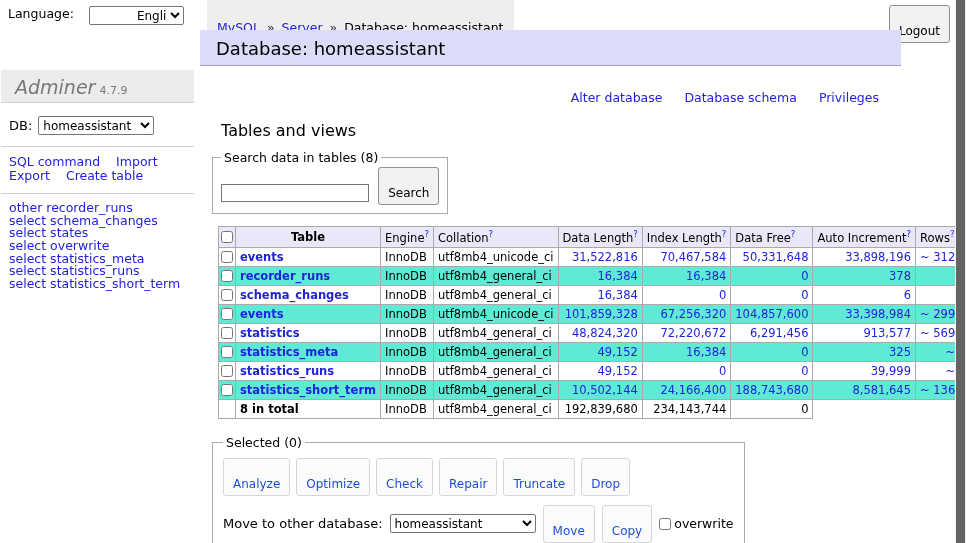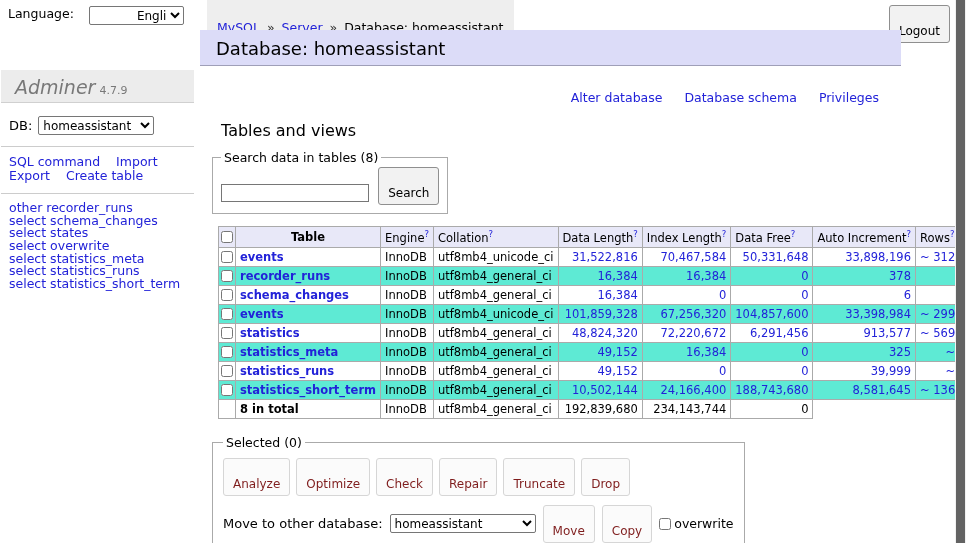--- a/index.html
+++ b/index.html
@@ -26,21 +26,21 @@
     padding: 20px 10px 6px 10px; font-size: 12.5px; white-space: nowrap;
   }
   .breadcrumb .sep { color: #333; margin: 0 3px; }
   .logout-btn { position: absolute; right: 16px; top: 5px; }
 
   button {
     font-family: "DejaVu Sans", "Liberation Sans", sans-serif;
     font-size: 12px; padding: 18px 9px; border: 1px solid #8f8f8f;
     background: #f2f2f2; border-radius: 3px; color: #000; cursor: pointer; height: 20px;
   }
-  button:disabled { color: #7f1d1d; border-color: #d6d6d6; background: #fbfbfb; cursor: default; }
+  button:disabled { color: #1d4ed8; border-color: #d6d6d6; background: #fbfbfb; cursor: default; }
 
   
   .scrollbar { position: absolute; right: 0; top: 0; width: 11px; height: 543px; background: #f1f1f1; }
   .scrollbar .thumb { position: absolute; top: 0; left: 1px; width: 9px; height: 543px; background: #636363; }
 
   
   .sidebar { position: absolute; left: 1px; top: 30px; width: 193px; margin-top: 40px; }
   .brand-bar {
     background: #ececec; border-bottom: 1px solid #d0d0d0;
     height: 33px; padding: 6px 0 0 14px;

